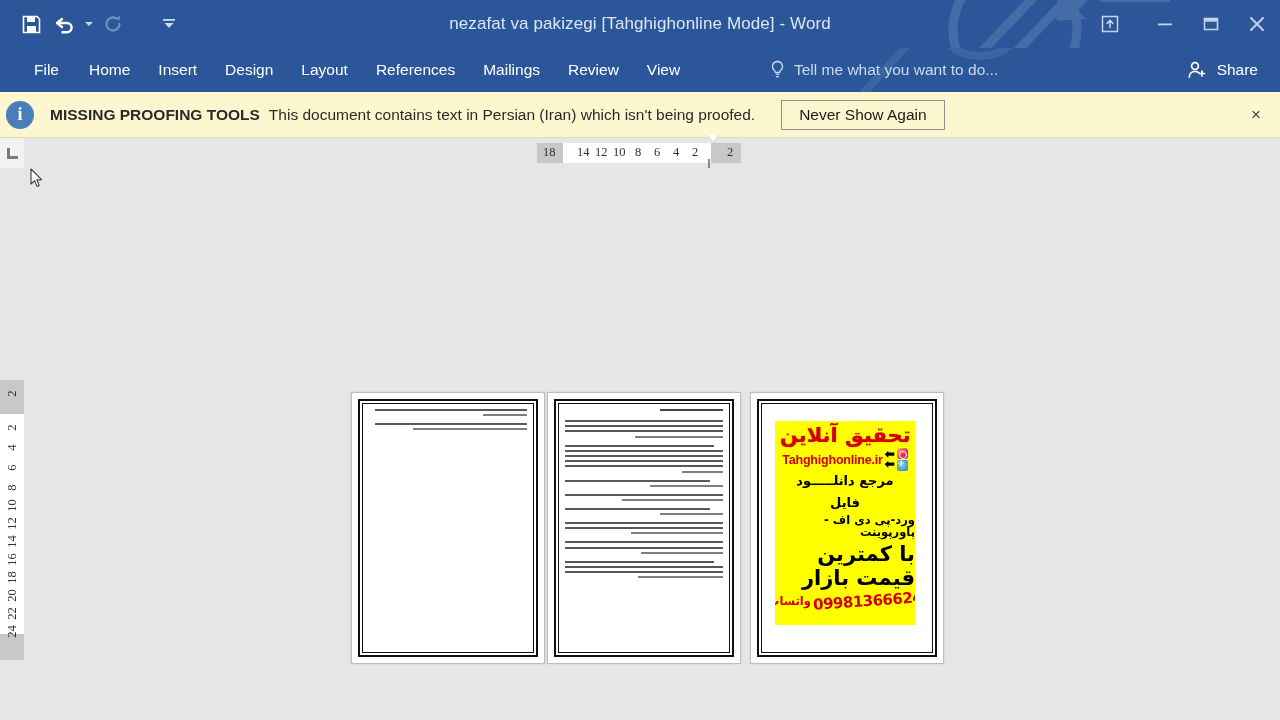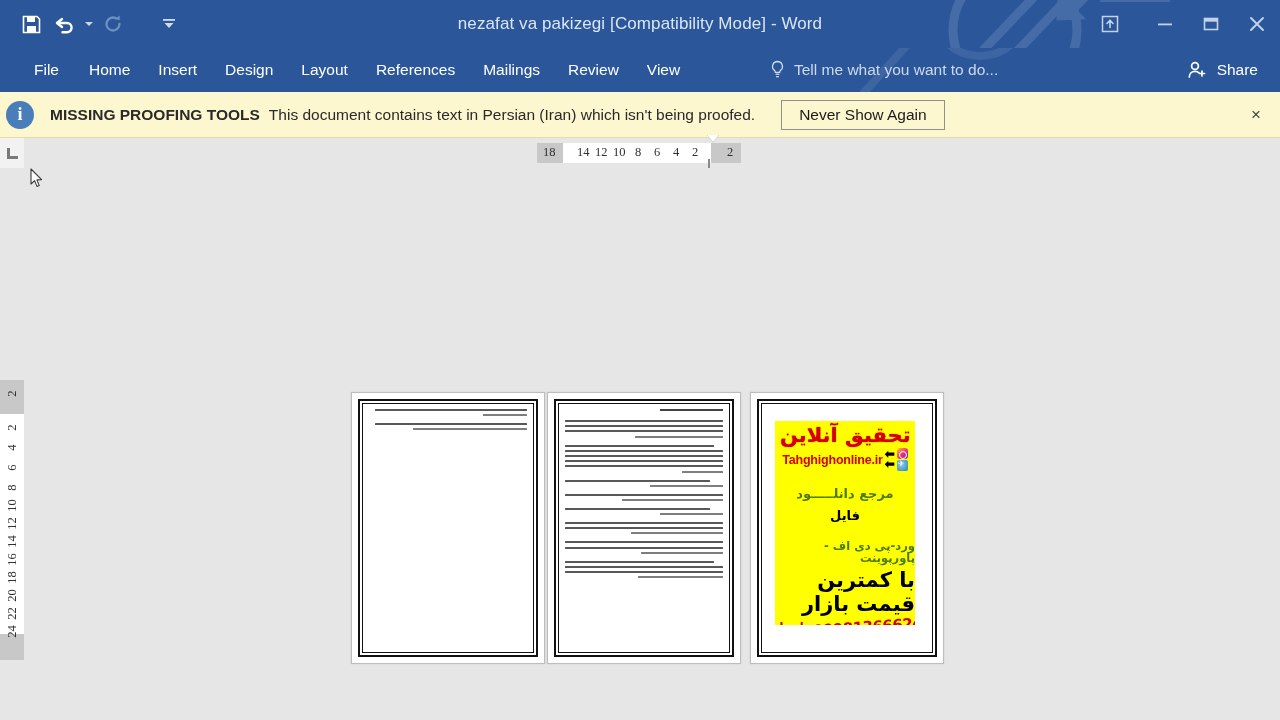--- a/index.html
+++ b/index.html
@@ -210,22 +210,22 @@
   }
   .tg {
     width: 11px; height: 11px; border-radius: 2px;
     background: radial-gradient(circle at 40% 40%, #8ed0f0, #2a7fb8);
     position: relative;
   }
   .tg:before {
     content:"✈"; position:absolute; left:1px; top:-1px; font-size:8px; color:#fff;
   }
   .ad-l-red {
-    color: #4d7c0f; font-size: 13px; font-weight: bold; direction: rtl;
-    font-family: "DejaVu Sans", sans-serif; margin-top: 16px; line-height: 1.1;
+    color: #000000; font-size: 13px; font-weight: bold; direction: rtl;
+    font-family: "DejaVu Sans", sans-serif; margin-top: 3px; line-height: 1.1;
   }
   .ad-l-blk {
     color: #000000; font-size: 13px; font-weight: bold; direction: rtl;
     font-family: "DejaVu Sans", sans-serif; margin-top: 8px; line-height: 1.1; text-align: center;
   }
   .ad-l-red.sm { font-size: 11.5px; }
   .ad-big { color: #000; font-size: 21px; font-weight: bold; direction: rtl;
     font-family: "DejaVu Sans", sans-serif; margin-top: 3px; }
   .ad-phone-row { display: flex; align-items: center; direction: rtl; gap: 2px; margin-top: 2px; }
   .ad-phone {
@@ -278,21 +278,21 @@
         </svg>
       </div>
       <div class="qat-more">
         <svg width="14" height="12" viewBox="0 0 14 12">
           <rect x="1" y="1" width="12" height="1.8" fill="#cfdbee"></rect>
           <path d="M2.5 5 L7 10 L11.5 5 Z" fill="#cfdbee"></path>
         </svg>
       </div>
     </div>
 
-    <div class="win-title">nezafat va pakizegi [Compatibility Mode] - Word</div>
+    <div class="win-title">nezafat va pakizegi [Tahghighonline Mode] - Word</div>
 
     <div class="win-ctrls">
       <div class="ribbon-opts">
         <svg width="22" height="20" viewBox="0 0 22 20">
           <rect x="3.5" y="2.5" width="15" height="15" fill="none" stroke="#c3d2e8" stroke-width="1.5"></rect>
           <path d="M11 13.5 V6.5 M8 9.5 L11 6.2 L14 9.5" fill="none" stroke="#c3d2e8" stroke-width="1.6" stroke-linecap="round" stroke-linejoin="round"></path>
         </svg>
       </div>
       <div class="win-btn">
         <svg width="22" height="12" viewBox="0 0 22 12">

